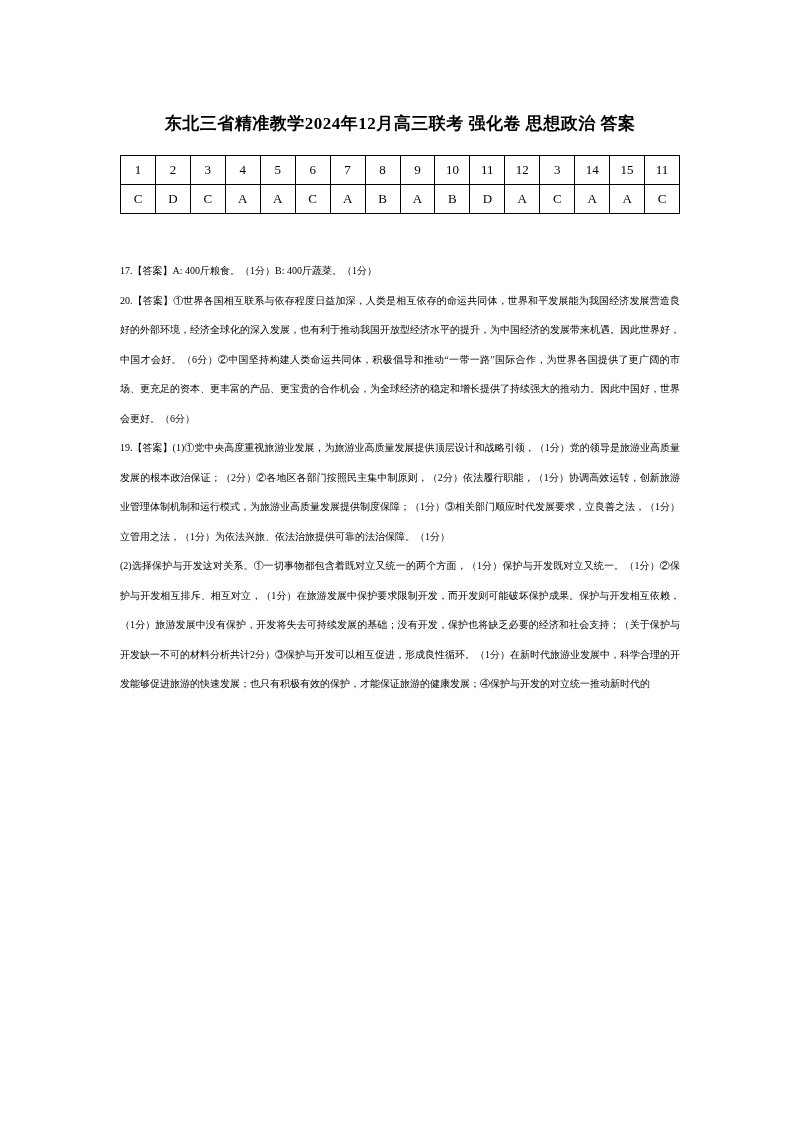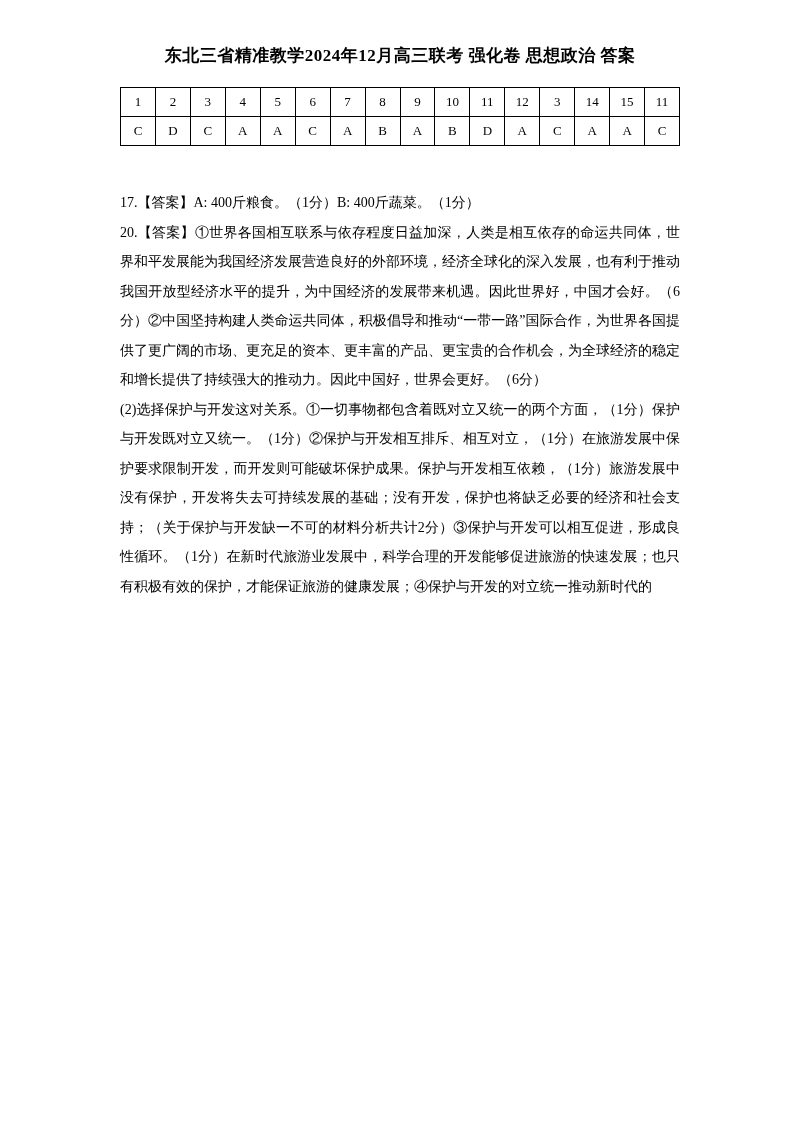--- a/index.html
+++ b/index.html
@@ -10,21 +10,21 @@
     width: 794px;
     height: 1123px;
     position: relative;
     overflow: hidden;
     font-family: "Liberation Serif", "DejaVu Serif", serif;
     color: #000000;
   }
   .page {
     width: 794px;
     height: 1123px;
-    padding: 44px 114px 0 120px;
+    padding: 112px 114px 0 120px;
   }
   .title {
     text-align: center;
     font-weight: bold;
     font-size: 17px;
     line-height: 24px;
     letter-spacing: 0.5px;
     white-space: nowrap;
     margin-bottom: 19px;
   }
@@ -36,21 +36,21 @@
   }
   table.answers td {
     border: 1px solid #000000;
     text-align: center;
     vertical-align: middle;
     height: 29px;
     font-size: 13px;
     font-family: "Liberation Serif", "DejaVu Serif", serif;
   }
   .body-text p {
-    font-size: 14px;
+    font-size: 10px;
     line-height: 29.5px;
     text-align: justify;
     text-justify: inter-ideograph;
     word-break: break-all;
   }
 </style>
 </head>
 <body>
 
 <div class="page">
@@ -94,16 +94,17 @@
           <td>A</td>
           <td>A</td>
           <td>C</td>
         </tr>
     </tbody>
   </table>
 
   <div class="body-text">
     <p>17.【答案】A: 400斤粮食。（1分）B: 400斤蔬菜。（1分）</p>
     <p>20.【答案】①世界各国相互联系与依存程度日益加深，人类是相互依存的命运共同体，世界和平发展能为我国经济发展营造良好的外部环境，经济全球化的深入发展，也有利于推动我国开放型经济水平的提升，为中国经济的发展带来机遇。因此世界好，中国才会好。（6分）②中国坚持构建人类命运共同体，积极倡导和推动“一带一路”国际合作，为世界各国提供了更广阔的市场、更充足的资本、更丰富的产品、更宝贵的合作机会，为全球经济的稳定和增长提供了持续强大的推动力。因此中国好，世界会更好。（6分）</p>
+    <p>19.【答案】(1)①党中央高度重视旅游业发展，为旅游业高质量发展提供顶层设计和战略引领，（1分）党的领导是旅游业高质量发展的根本政治保证；（2分）②各地区各部门按照民主集中制原则，（2分）依法履行职能，（1分）协调高效运转，创新旅游业管理体制机制和运行模式，为旅游业高质量发展提供制度保障；（1分）③相关部门顺应时代发展要求，立良善之法，（1分）立管用之法，（1分）为依法兴旅、依法治旅提供可靠的法治保障。（1分）</p>
     <p>(2)选择保护与开发这对关系。①一切事物都包含着既对立又统一的两个方面，（1分）保护与开发既对立又统一。（1分）②保护与开发相互排斥、相互对立，（1分）在旅游发展中保护要求限制开发，而开发则可能破坏保护成果。保护与开发相互依赖，（1分）旅游发展中没有保护，开发将失去可持续发展的基础；没有开发，保护也将缺乏必要的经济和社会支持；（关于保护与开发缺一不可的材料分析共计2分）③保护与开发可以相互促进，形成良性循环。（1分）在新时代旅游业发展中，科学合理的开发能够促进旅游的快速发展；也只有积极有效的保护，才能保证旅游的健康发展；④保护与开发的对立统一推动新时代的</p>
   </div>
 
 </div>
 
 </body></html>

